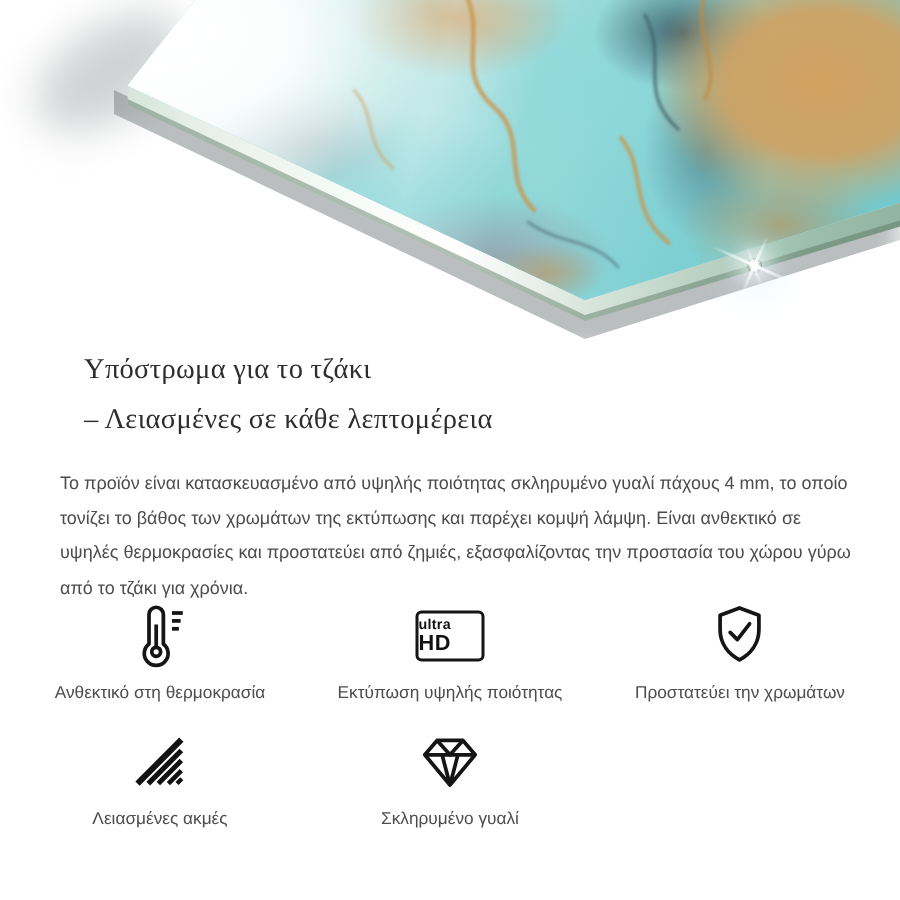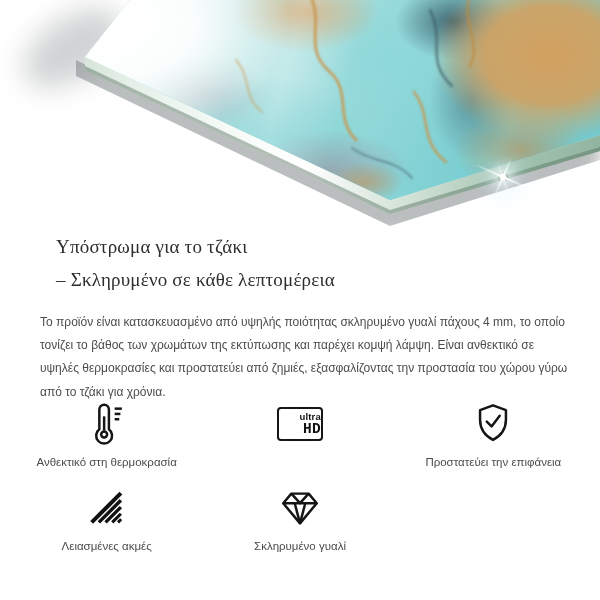--- a/index.html
+++ b/index.html
@@ -73,25 +73,25 @@
   
   .features{
     position:absolute;left:10px;top:396px;width:580px;
     display:grid;grid-template-columns:repeat(3,1fr);grid-auto-rows:84px;row-gap:0;
   }
   .feature{display:flex;flex-direction:column;align-items:center;justify-content:flex-start;}
   .icon-slot{height:56px;display:flex;align-items:center;justify-content:center;}
   .feature .label{font-size:11.5px;color:#4c4c4c;margin-top:4px;text-align:right;white-space:nowrap;}
   .ico{stroke:#151515;fill:none;stroke-width:2.6;}
   .hd-box{
-    width:42px;border:2.6px solid #151515;border-radius:4px;text-align:right;
+    width:42px;border:2.6px solid #151515;border-radius:4px;text-align:left;
     padding:3px 0 2px 0;color:#111;
   }
   .hd-box .sm{display:block;font-size:9.5px;font-weight:700;line-height:10px;letter-spacing:0.2px;}
-  .hd-box .lg{display:block;font-size:14.5px;font-weight:800;line-height:15px;letter-spacing:0.3px;font-family:Liberation Mono, monospace;}
+  .hd-box .lg{display:block;font-size:14.5px;font-weight:800;line-height:15px;letter-spacing:0.3px;}
 </style>
 </head>
 <body>
 
 <div class="hero">
   <div class="ambient-shadow"></div>
   <div class="glass-shadow"></div>
   <div class="glass-edge"></div>
   <div class="glass-edge-lip"></div>
   <div class="glass-art">
@@ -112,21 +112,21 @@
     </svg>
   </div>
   <div class="sparkle">
     <div class="ray r1"></div>
       <div class="ray r2"></div>
       <div class="ray r3"></div>
       <div class="core"></div>
   </div>
 </div>
 
-<h1 class="title"><span>Υπόστρωμα για το τζάκι</span><br><span>– Σκληρυμένο σε κάθε λεπτομέρεια</span></h1>
+<h1 class="title"><span>Υπόστρωμα για το τζάκι</span><br><span>– Λειασμένες σε κάθε λεπτομέρεια</span></h1>
 
 <p class="desc">Το προϊόν είναι κατασκευασμένο από υψηλής ποιότητας σκληρυμένο γυαλί πάχους 4 mm, το οποίο τονίζει το βάθος των χρωμάτων της εκτύπωσης και παρέχει κομψή λάμψη. Είναι ανθεκτικό σε υψηλές θερμοκρασίες και προστατεύει από ζημιές, εξασφαλίζοντας την προστασία του χώρου γύρω από το τζάκι για χρόνια.</p>
 
 <div class="features">
 
   <div class="feature">
     <div class="icon-slot">
       <svg width="46" height="48" viewBox="0 0 48 48">
         <path class="ico" d="M16,29.5 L16,9 A5,5 0 0 1 26,9 L26,29.5 A8.3,8.3 0 1 1 16,29.5 Z" stroke-linejoin="round"></path>
         <line class="ico" x1="21" y1="16" x2="21" y2="31" stroke-width="2.3"></line>
@@ -139,30 +139,31 @@
     <div class="label">Ανθεκτικό στη θερμοκρασία</div>
   </div>
 
   <div class="feature">
     <div class="icon-slot">
       <div class="hd-box">
         <span class="sm">ultra</span>
         <span class="lg">HD</span>
       </div>
     </div>
+    <div class="label">Εκτύπωση υψηλής ποιότητας</div>
   </div>
 
   <div class="feature">
     <div class="icon-slot">
       <svg width="46" height="48" viewBox="0 0 48 48">
         <path class="ico" d="M24,4.5 L37.5,9.5 L37.5,19.5 C37.5,29.5 31.5,36.6 24,40.6 C16.5,36.6 10.5,29.5 10.5,19.5 L10.5,9.5 Z" stroke-linejoin="round"></path>
         <path class="ico" d="M17.5,21.5 L22.5,26.5 L31,15.5" stroke-width="2.8" stroke-linecap="round" stroke-linejoin="round"></path>
       </svg>
     </div>
-    <div class="label">Προστατεύει την επιφάνεια</div>
+    <div class="label">Προστατεύει την χρωμάτων</div>
   </div>
 
   <div class="feature">
     <div class="icon-slot">
       <svg width="46" height="48" viewBox="0 0 48 48">
         <g stroke="#111" stroke-linecap="butt" fill="none">
           <line x1="8" y1="39" x2="38.5" y2="8.5" stroke-width="4.2"></line>
           <line x1="15.5" y1="39" x2="38.5" y2="16" stroke-width="3.6"></line>
           <line x1="22.5" y1="39" x2="38.5" y2="23" stroke-width="3.4"></line>
           <line x1="29.5" y1="39" x2="38.5" y2="30" stroke-width="3.2"></line>

